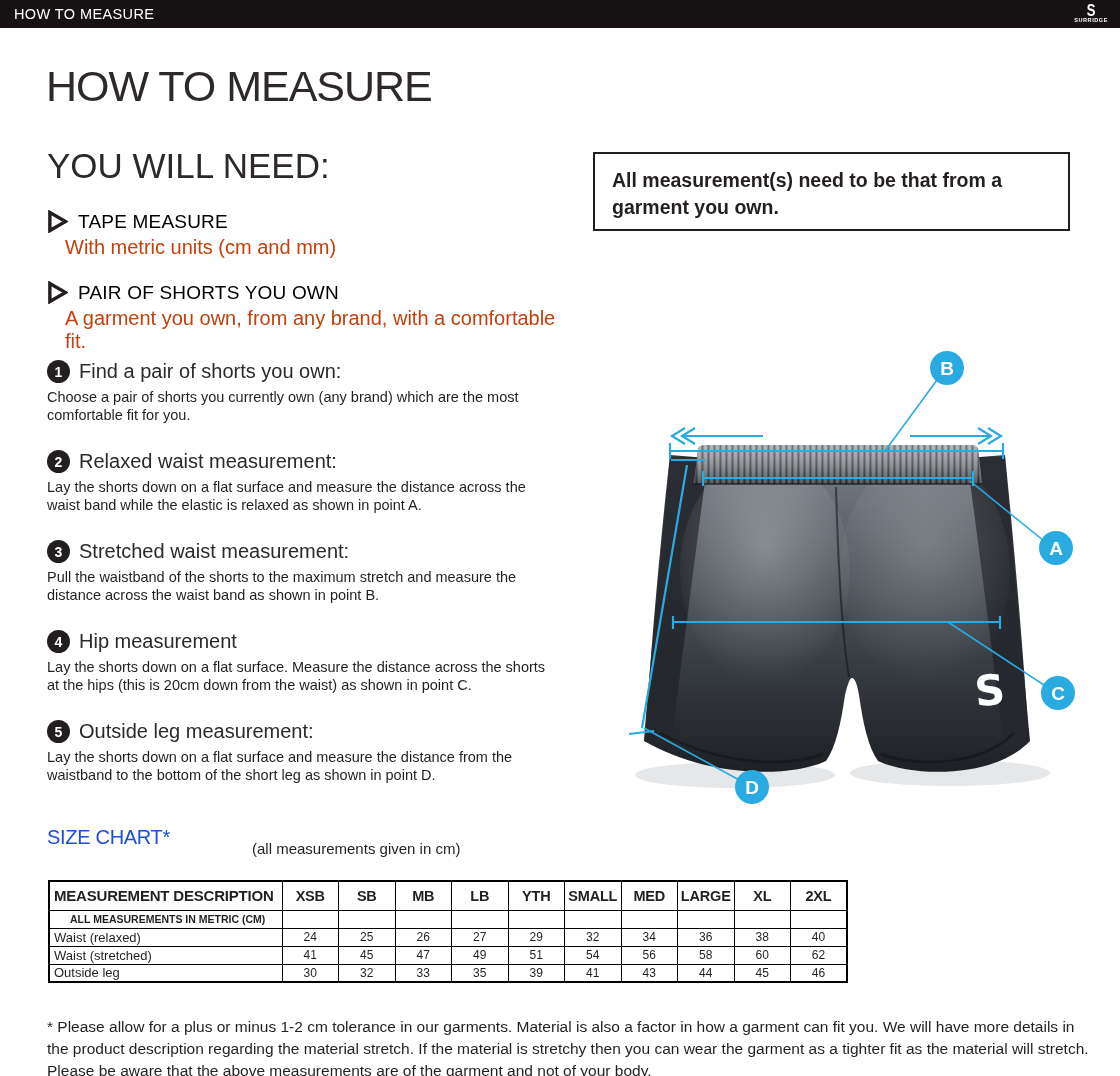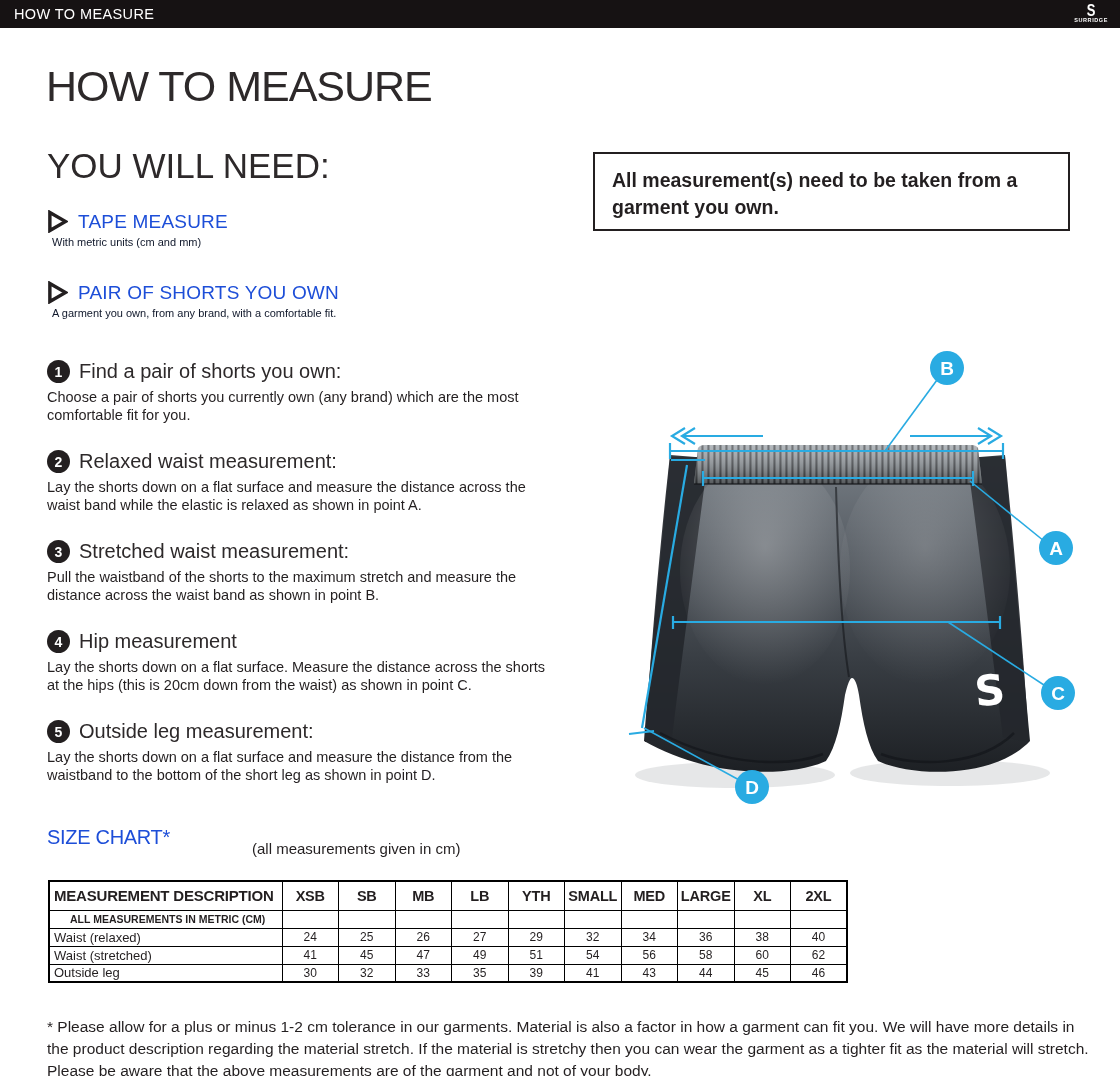--- a/index.html
+++ b/index.html
@@ -24,22 +24,22 @@
     color:#2d292a; letter-spacing:-1px;
   }
   .h2-need {
     position:absolute; left:47px; top:146px; font-size:35px; font-weight:400; color:#2d292a;
   }
   
   .need-item { position:absolute; left:47px; width:520px; }
   .need-item.first  { top:210px; }
   .need-item.second { top:281px; }
   .need-head { display:flex; align-items:center; gap:10px; }
-  .need-title { font-size:19px; color:#1d4ed8; letter-spacing:.2px;text-align:center; }
-  .need-desc { font-size:11px; margin-top:3px; padding-left:5px; color:#0f172a; }
+  .need-title { font-size:19px; color:#000000; letter-spacing:.2px;text-align:center; }
+  .need-desc { font-size:20px; margin-top:3px; padding-left:5px; color:#c2410c;margin-left:13px; }
   
   .notice {
     position:absolute; left:593px; top:152px; width:477px; height:79px;
     border:2px solid #231f20; padding:13px 17px;
     font-size:19.5px; font-weight:bold; line-height:1.38; color:#231f20;
   }
   
   .steps { position:absolute; left:47px; top:360px; width:520px; }
   .step { height:90px; }
   .step-head { display:flex; align-items:center; gap:9px; }
@@ -102,21 +102,21 @@
   <div class="need-head">
     <svg width="21" height="23" viewBox="0 0 22 24">
       <path d="M3,2.5 L19.5,12 L3,21.5 Z" fill="#ffffff" stroke="#231f20" stroke-width="3.6" stroke-linejoin="miter"></path>
     </svg>
     <span class="need-title">PAIR OF SHORTS YOU OWN</span>
   </div>
   <div class="need-desc">A garment you own, from any brand, with a comfortable fit.</div>
 </div>
 
 <div class="notice">
-  <span>All measurement(s) need to be taken from a garment you own.</span>
+  <span>All measurement(s) need to be that from a garment you own.</span>
 </div>
 
 <div class="steps">
   <div class="step">
     <div class="step-head">
       <span class="step-num">1</span>
       <span class="step-title">Find a pair of shorts you own:</span>
     </div>
     <div class="step-body">Choose a pair of shorts you currently own (any brand) which are the most comfortable fit for you.</div>
   </div>

